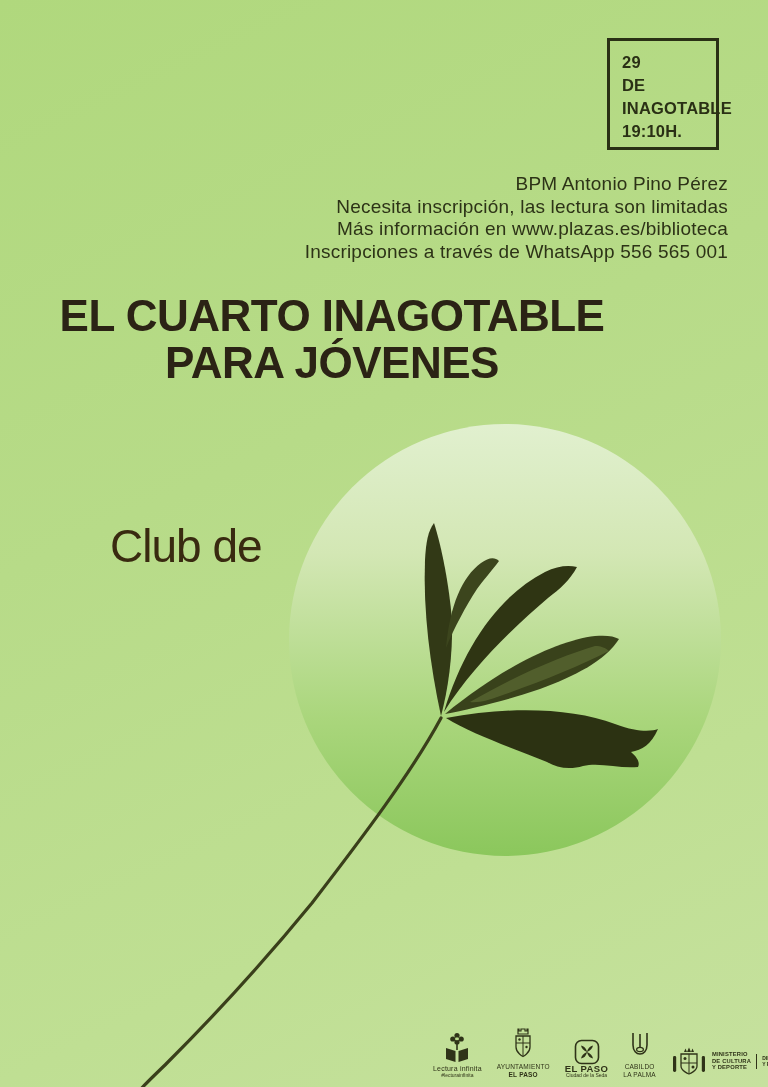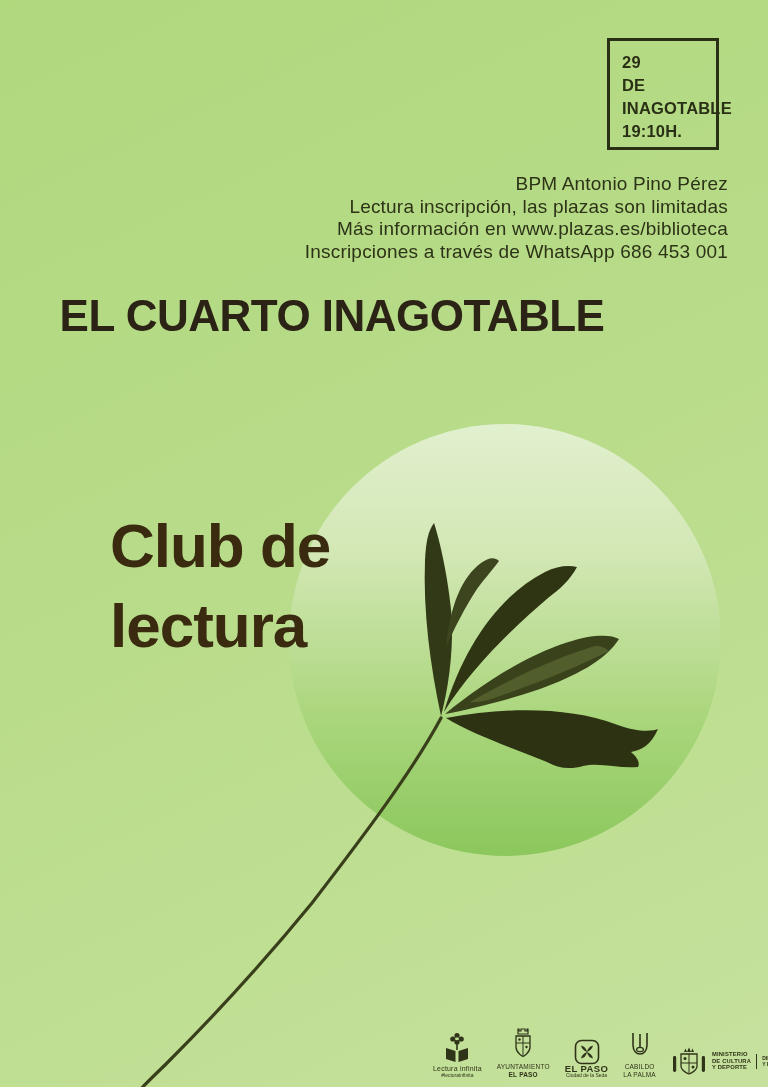--- a/index.html
+++ b/index.html
@@ -35,21 +35,21 @@
 
   
   .title-block{
     position:absolute;left:0;top:292px;width:664px;text-align:center;
     color:#2b2315;font-weight:bold;font-size:44px;line-height:47px;letter-spacing:-.5px;
   }
 
   
   .club-block{
     position:absolute;left:110px;top:506px;
-    color:#392a10;font-weight:bold;font-size:62px;line-height:80px;letter-spacing:-1px;
+    color:#392a10;font-weight:normal;font-size:46px;line-height:80px;letter-spacing:-1px;
   }
   .facilitator{
     position:absolute;left:112px;top:682px;
     color:#392a10;font-weight:bold;font-size:30px;letter-spacing:-.3px;
   }
 
   
   .logo-row{
     position:absolute;left:433px;top:1016px;height:62px;
     display:flex;align-items:flex-end;gap:15px;color:#2f3318;
@@ -87,32 +87,32 @@
 
   <div class="date-box">
     <div>29</div>
     <div>DE</div>
     <div>INAGOTABLE</div>
     <div>19:10H.</div>
   </div>
 
   <div class="info-block">
     <div>BPM Antonio Pino Pérez</div>
-    <div>Lectura inscripción, las plazas son limitadas</div>
+    <div>Necesita inscripción, las lectura son limitadas</div>
     <div>Más información en www.plazas.es/biblioteca</div>
-    <div>Inscripciones a través de WhatsApp 686 453 001</div>
+    <div>Inscripciones a través de WhatsApp 556 565 001</div>
   </div>
 
   <div class="title-block">
     <div>EL CUARTO INAGOTABLE</div>
+    <div>PARA JÓVENES</div>
   </div>
 
   <div class="club-block">
     <div>Club de</div>
-    <div>lectura</div>
   </div>
 
   <div class="logo-row">
 
     <div class="logo logo-lectura">
       <svg width="36" height="34" viewBox="0 0 36 34">
         <circle class="ink" cx="18" cy="4.5" r="2.6"></circle>
         <circle class="ink" cx="13.8" cy="8" r="2.6"></circle>
         <circle class="ink" cx="22.2" cy="8" r="2.6"></circle>
         <circle class="ink" cx="18" cy="11" r="2.6"></circle>

